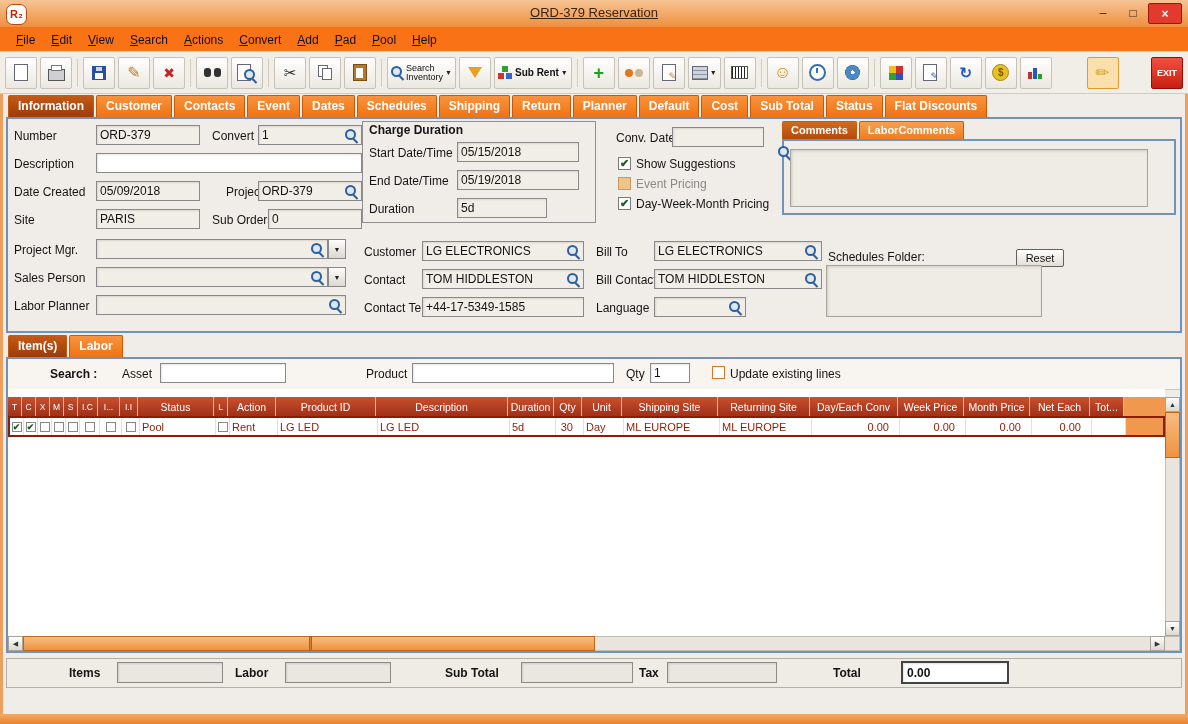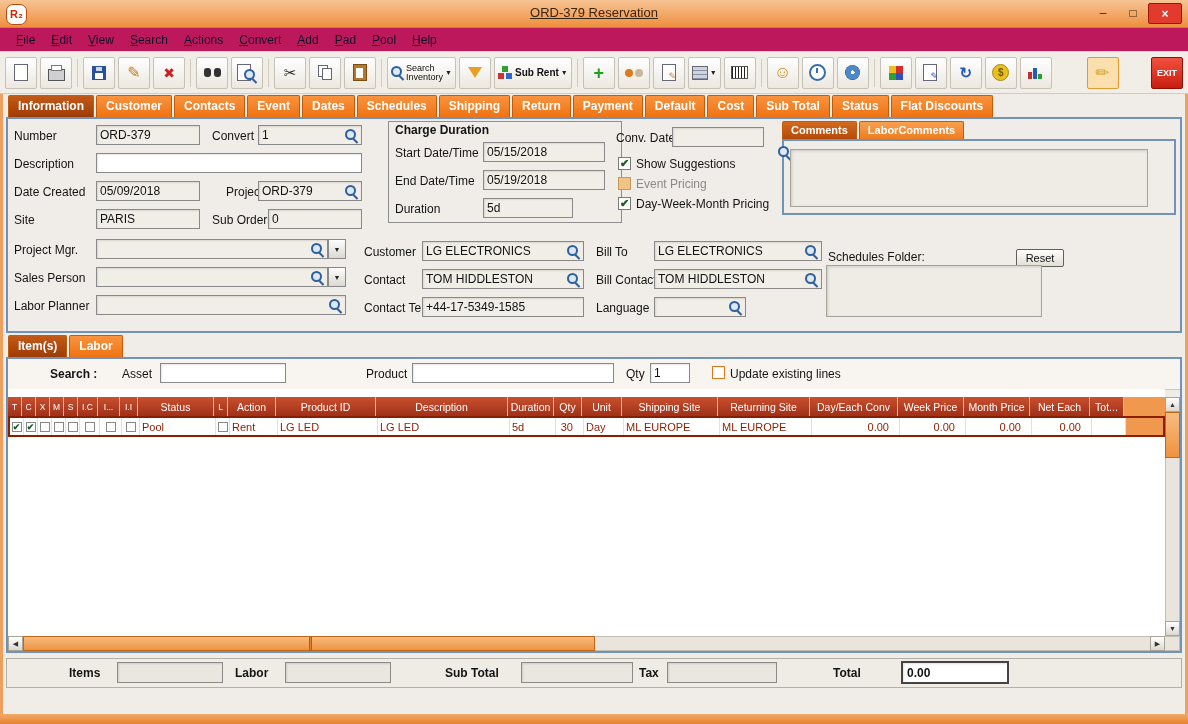--- a/index.html
+++ b/index.html
@@ -8,21 +8,21 @@
   .ab{position:absolute;}
   
   .titlebar{position:absolute;left:0;top:0;width:1188px;height:27px;background:linear-gradient(#f7c494,#ee8f3e);border-bottom:1px solid #d97a28;}
   .appicon{position:absolute;left:6px;top:4px;width:19px;height:19px;background:#fff;border:1px solid #b84a10;border-radius:7px;color:#cc2200;font-size:11px;font-weight:bold;text-align:center;line-height:18px;}
   .wtitle{position:absolute;left:0;top:5px;width:100%;text-align:center;font-size:13px;color:#3a2410;text-decoration:underline;}
   .winbtn{position:absolute;top:3px;height:19px;display:flex;align-items:center;justify-content:center;font-size:12px;color:#3a2410;}
   .winbtn.close{background:#e23b2e;border:1px solid #9c1608;border-radius:2px;color:#fff;font-weight:bold;}
   .sidestrip{position:absolute;top:0;width:3px;height:724px;background:#eda05e;}
   .bottomstrip{position:absolute;left:0;top:714px;width:1188px;height:10px;background:linear-gradient(#f2aa6a,#e8822e);}
   
-  .menubar{position:absolute;left:0;top:28px;width:1188px;height:24px;background:#be185d;border-bottom:1px solid #d8d4ca;display:flex;align-items:center;padding-left:8px;box-sizing:border-box;}
+  .menubar{position:absolute;left:0;top:28px;width:1188px;height:24px;background:#f97316;border-bottom:1px solid #d8d4ca;display:flex;align-items:center;padding-left:8px;box-sizing:border-box;}
   .menu-item{padding:3px 8px;font-size:12px;color:#101028;white-space:nowrap;}
   .menu-item::first-letter{text-decoration:underline;}
   
   .toolbar{position:absolute;left:0;top:52px;width:1188px;height:42px;background:#f1eee7;border-bottom:1px solid #d0ccc2;display:flex;align-items:center;padding:0 5px;box-sizing:border-box;gap:3px;}
   .tbtn{height:32px;min-width:32px;background:linear-gradient(#ffffff,#ece8e0);border:1px solid #c6c2b8;border-radius:2px;display:flex;align-items:center;justify-content:center;gap:2px;box-sizing:border-box;padding:0 3px;}
   .tbtn.hl{background:#fbe0ae;border:1px solid #e09a30;}
   .tsep{width:1px;height:28px;background:#d2ccc0;margin:0 2px;}
   .g{line-height:1;display:inline-block;}
   .dd{font-size:7px;color:#222;}
   .t2line{display:flex;flex-direction:column;font-size:9px;line-height:9px;color:#111;text-align:left;}
@@ -69,21 +69,21 @@
   .lbl{position:absolute;font-size:12px;color:#141414;white-space:nowrap;}
   .lbl.b{font-weight:bold;}
   .lbl.gray{color:#8a8a8a;}
   .fld{position:absolute;display:flex;align-items:center;background:#f1eee8;border:1px solid #898989;height:20px;box-sizing:border-box;padding:0 3px;box-shadow:inset 1px 1px 2px rgba(0,0,0,.10);}
   .fld.white{background:#fff;}
   .fld input{flex:1;min-width:0;border:0;background:transparent;font:12px "Liberation Sans",sans-serif;color:#111;padding:0;outline:none;}
   .ddbtn{position:absolute;width:18px;height:20px;background:linear-gradient(#fdfdfd,#dcd8d0);border:1px solid #898989;box-sizing:border-box;font-size:7px;display:flex;align-items:center;justify-content:center;color:#222;}
   .cb{position:absolute;width:13px;height:13px;background:#fff;border:1px solid #7a7a7a;box-sizing:border-box;font-size:11px;line-height:11px;color:#1c5c1c;text-align:center;font-weight:bold;}
   .cb.dis{background:#f0c489;border-color:#c89858;}
   .cb.orange{border-color:#e07820;}
-  .group{position:absolute;border:1px solid #8f8f8f;box-sizing:border-box;margin-left:26px;}
+  .group{position:absolute;border:1px solid #8f8f8f;box-sizing:border-box;}
   .sunken{position:absolute;background:#efece6;border:1px solid #a8a49c;box-shadow:inset 1px 1px 3px rgba(0,0,0,.15);box-sizing:border-box;}
   .pushbtn{position:absolute;background:linear-gradient(#fefefe,#e2ded6);border:1px solid #606060;border-radius:2px;font-size:11px;color:#111;display:flex;align-items:center;justify-content:center;box-sizing:border-box;}
   
   .th{background:linear-gradient(#c8502e,#a03018);color:#fff;font-size:10.5px;border-right:1px solid #e0b8a0;display:flex;align-items:center;justify-content:center;height:19px;box-sizing:border-box;overflow:hidden;white-space:nowrap;flex:0 0 auto;}
   .th.sm{font-size:8.5px;}
   .th.fill{flex:1;background:#f0994e;border-right:none;}
   .trow{position:absolute;display:flex;border:2px solid #8b1e00;background:#fff;height:21px;box-sizing:border-box;}
   .td{font-size:11px;color:#8b1e00;display:flex;align-items:center;padding:0 2px;box-sizing:border-box;overflow:hidden;white-space:nowrap;border-right:1px solid #e4e0da;flex:0 0 auto;}
   .td.num{justify-content:flex-end;padding-right:10px;}
   .td.ctr{justify-content:center;padding:0;}
@@ -235,21 +235,21 @@
 
   <div class="maintabs">
     <div class="tab sel">Information</div>
     <div class="tab">Customer</div>
     <div class="tab">Contacts</div>
     <div class="tab">Event</div>
     <div class="tab">Dates</div>
     <div class="tab">Schedules</div>
     <div class="tab">Shipping</div>
     <div class="tab">Return</div>
-    <div class="tab">Payment</div>
+    <div class="tab">Planner</div>
     <div class="tab">Default</div>
     <div class="tab">Cost</div>
     <div class="tab">Sub Total</div>
     <div class="tab">Status</div>
     <div class="tab">Flat Discounts</div>
   </div>
 
   <div class="panel" style="left:6px;top:117px;width:1176px;height:216px">
 
     <div class="lbl" style="left:6px;top:10px">Number</div>

